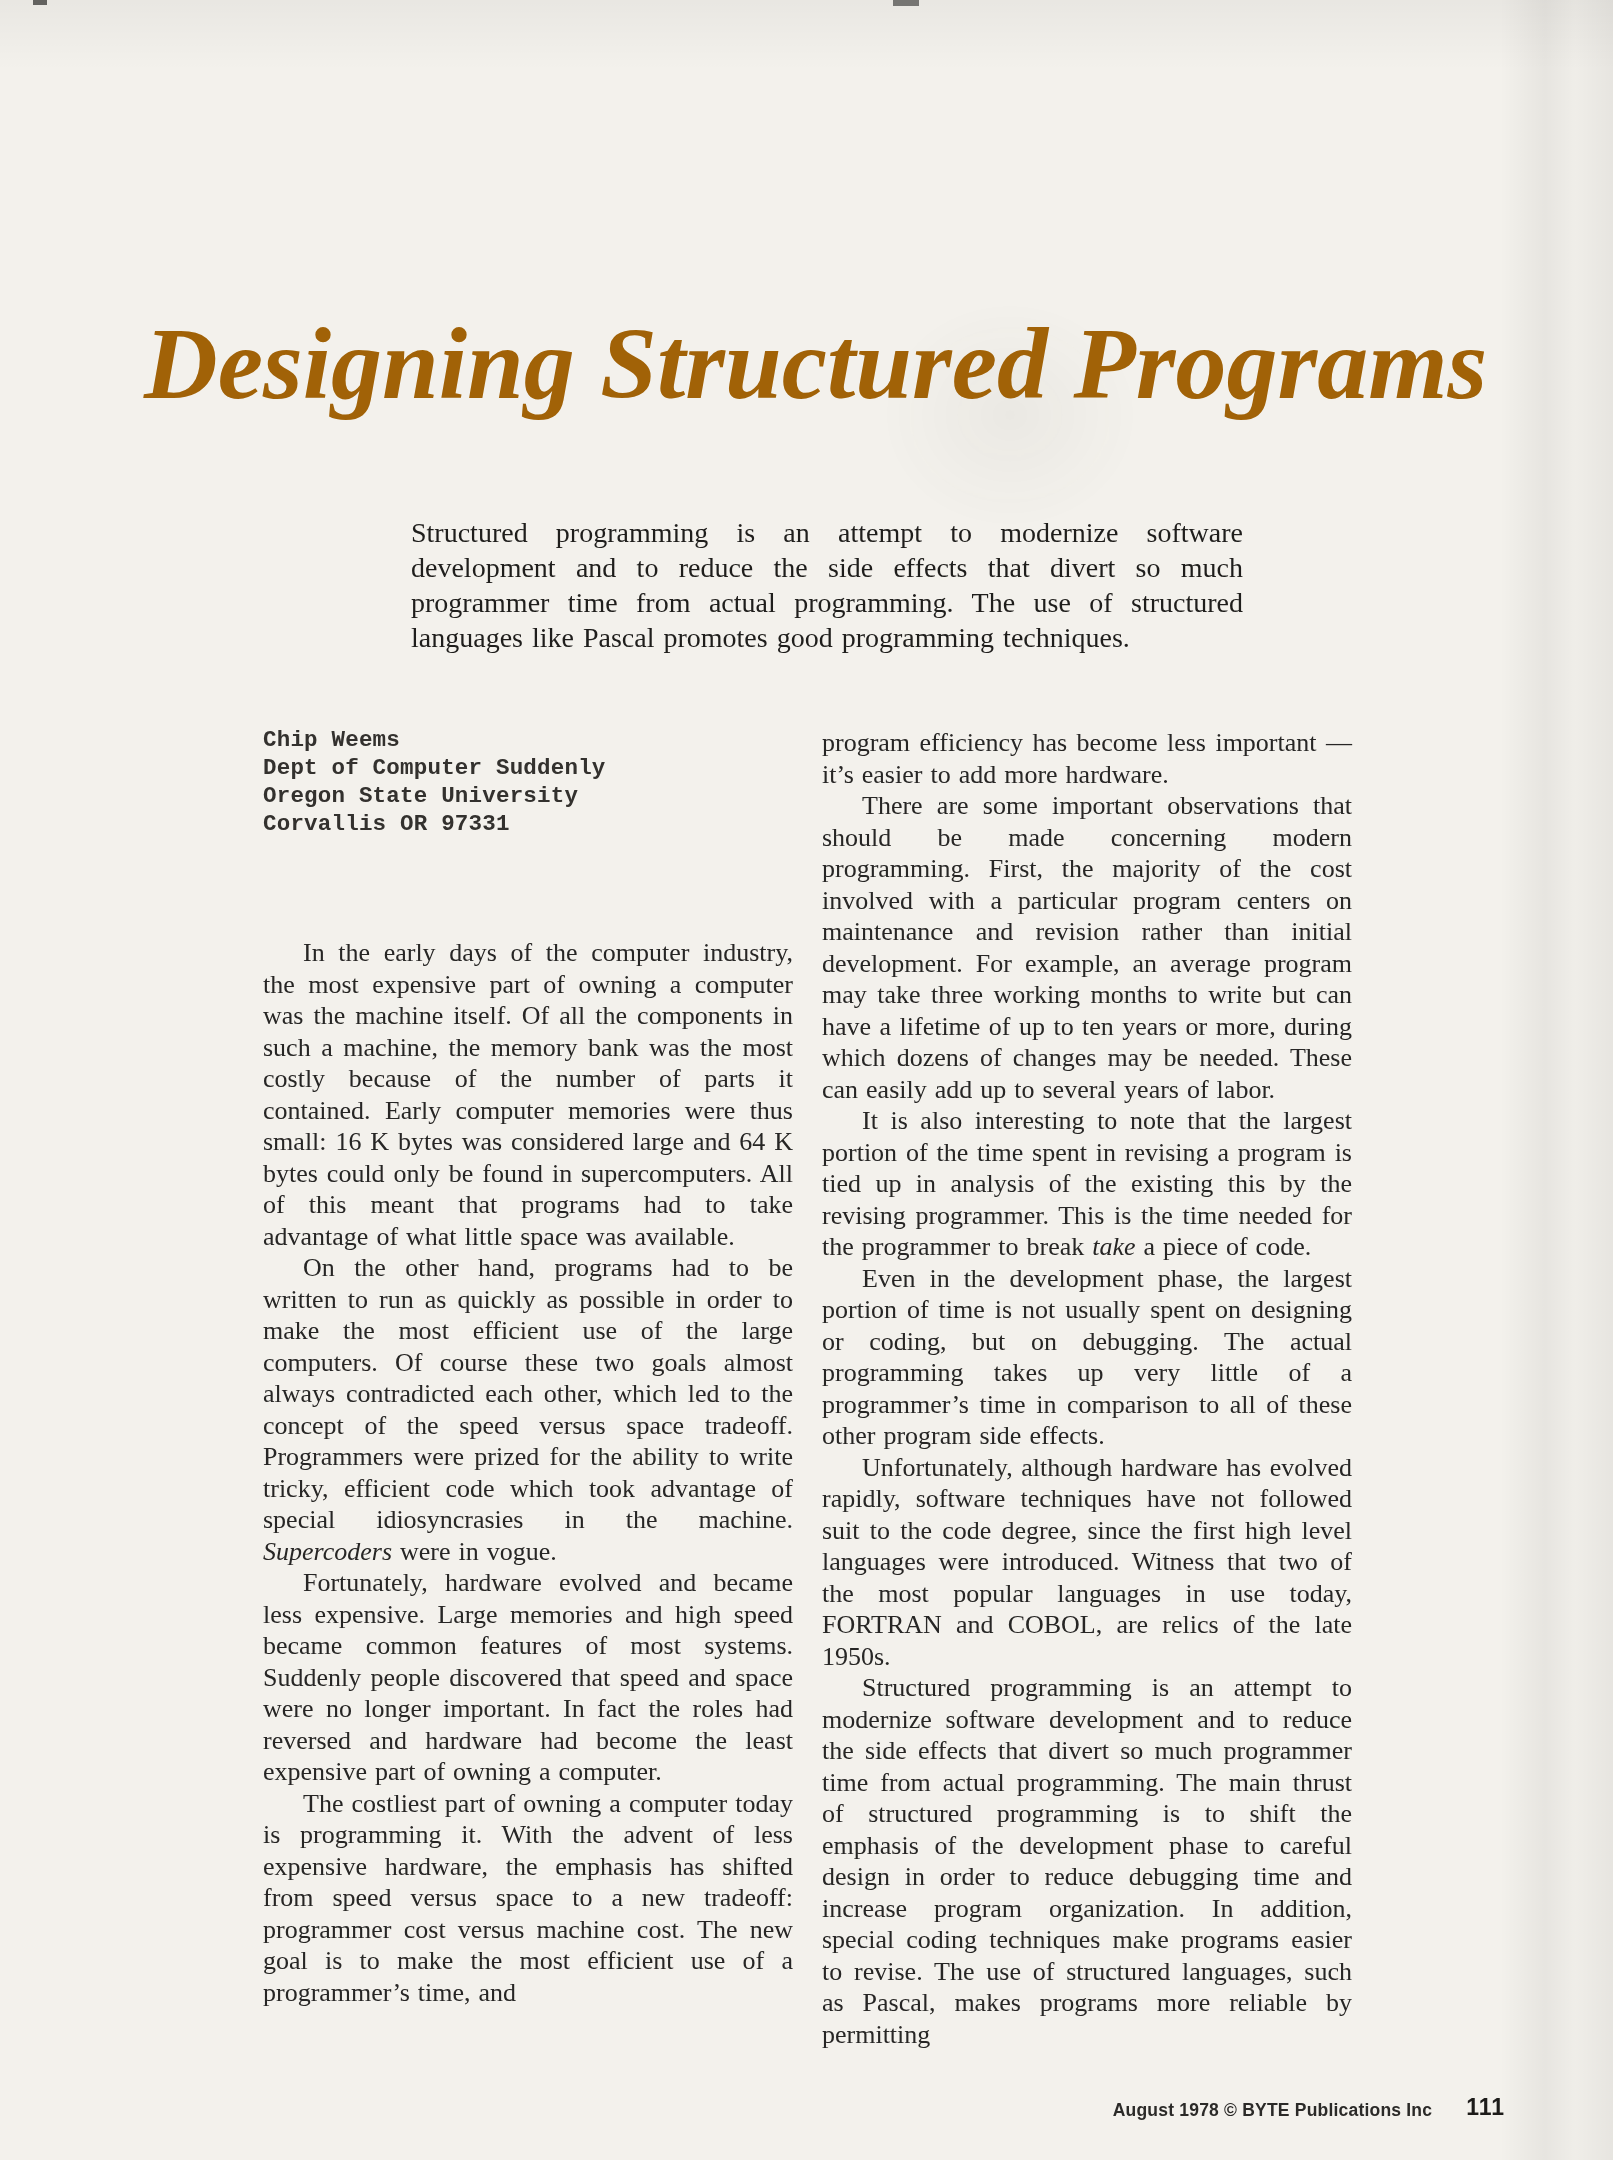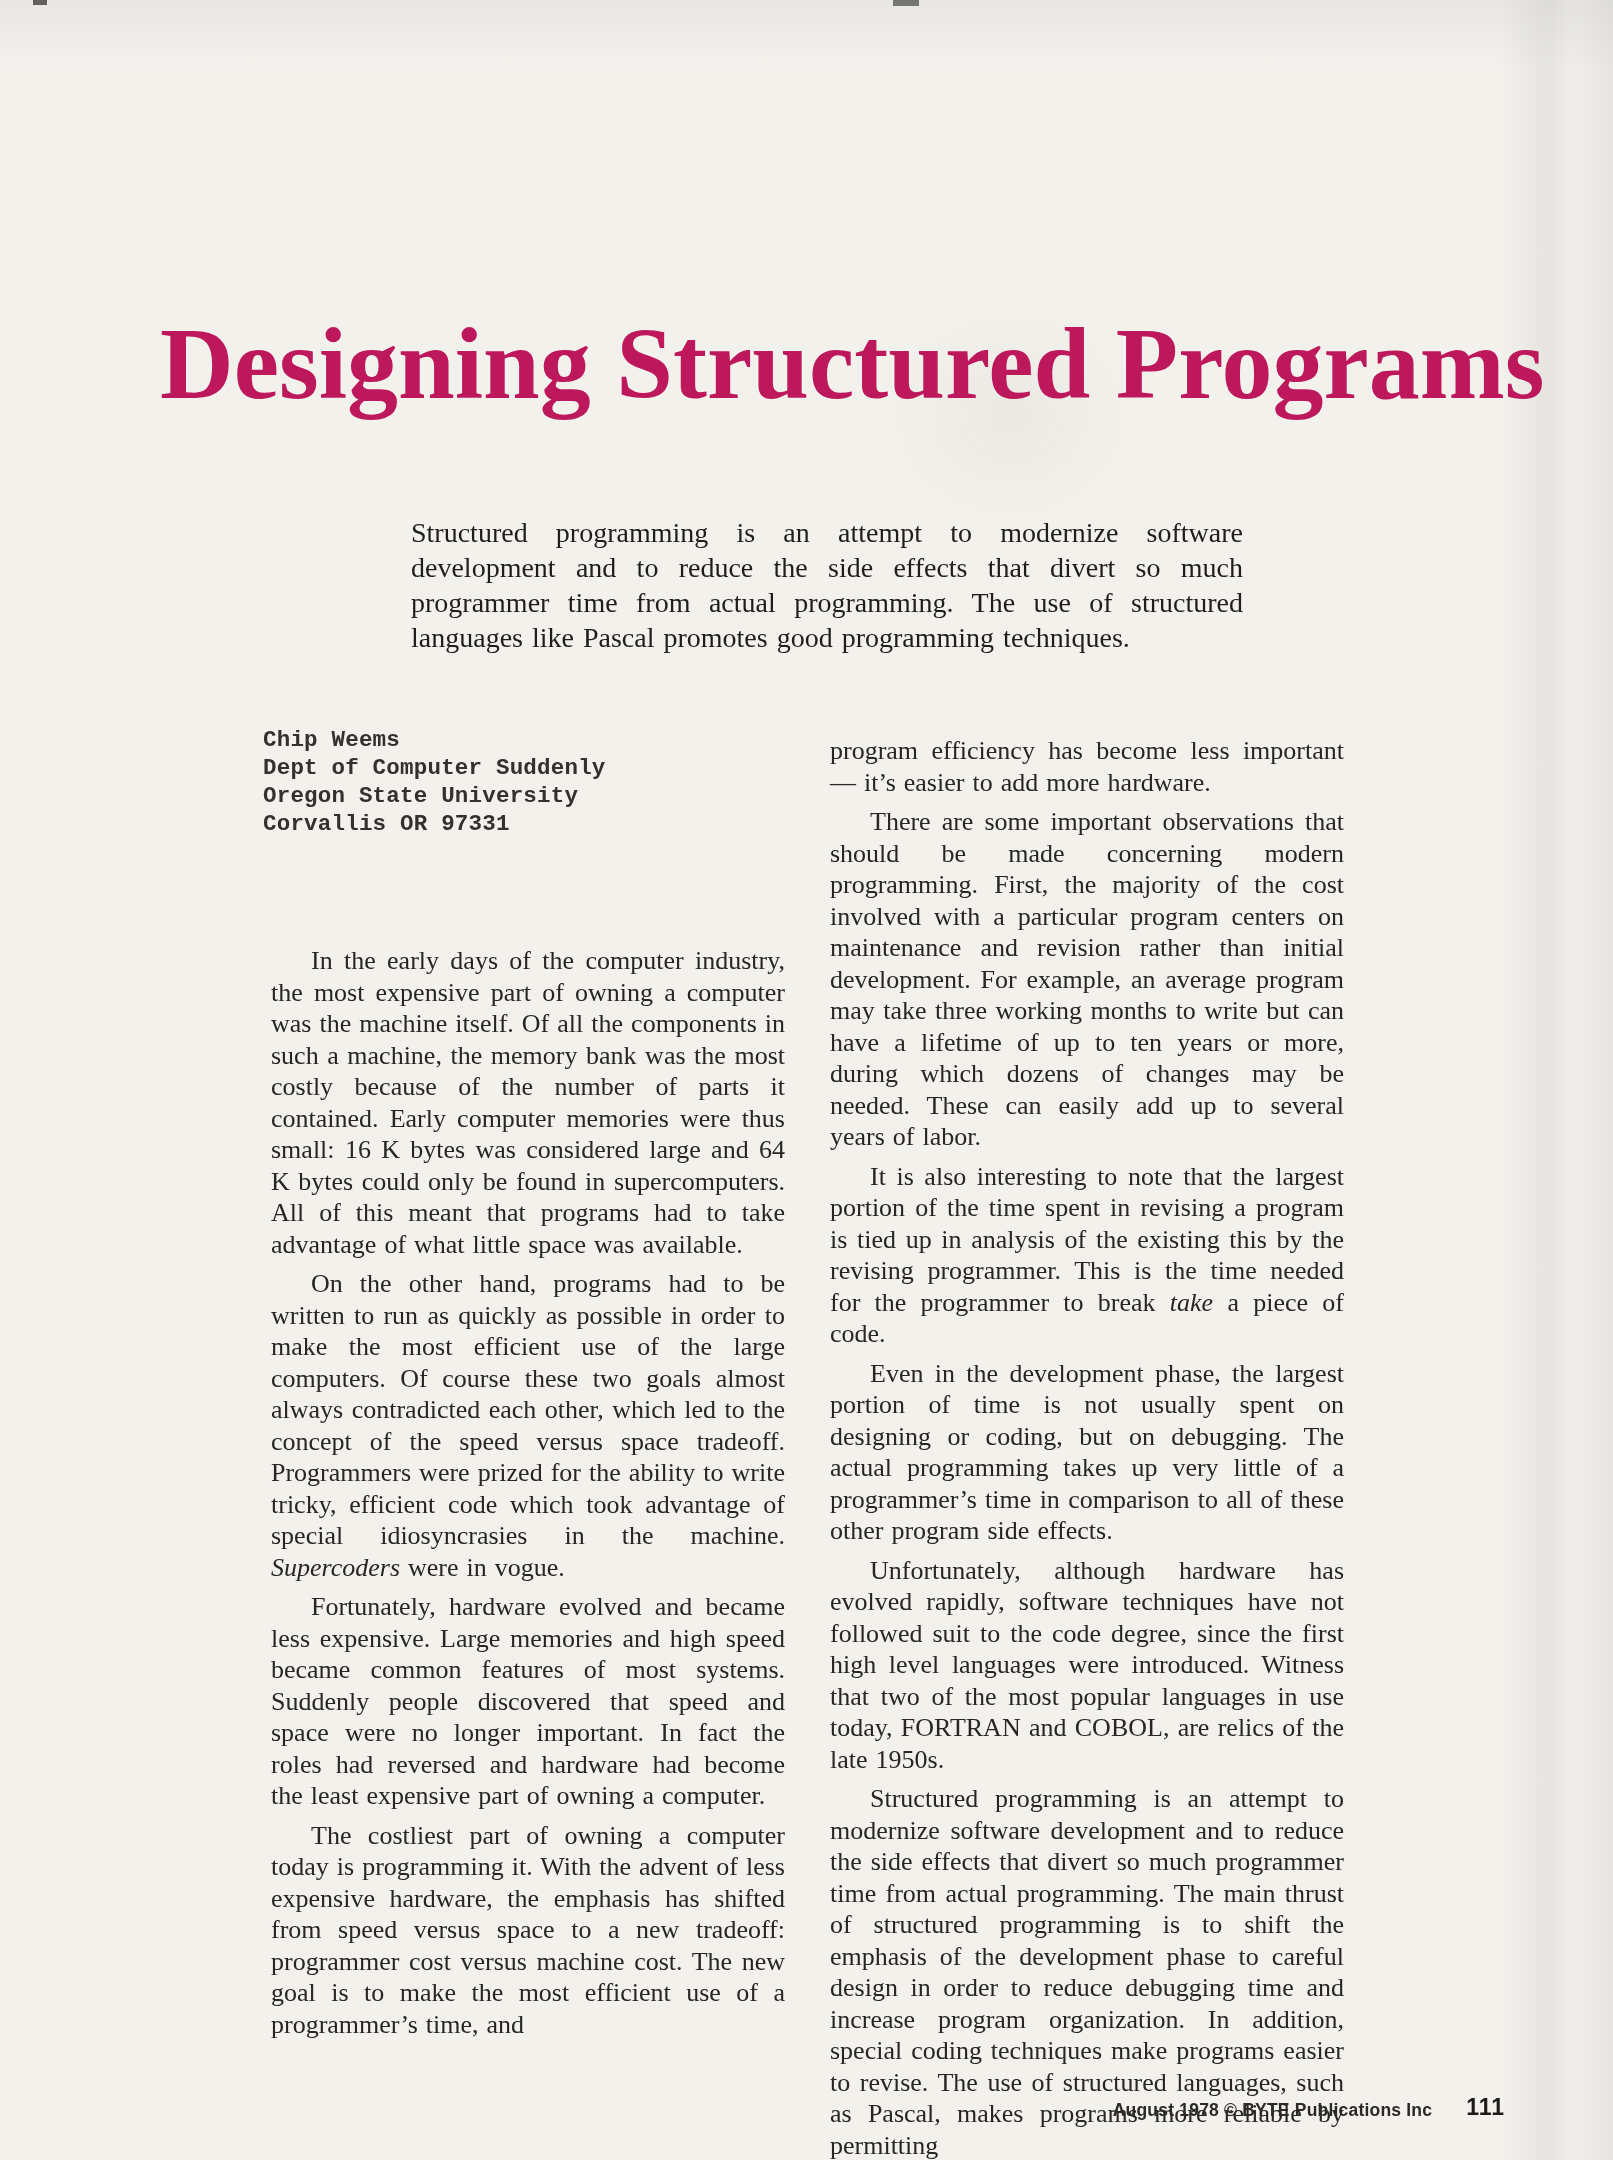--- a/index.html
+++ b/index.html
@@ -38,30 +38,31 @@
   }
   .scan-mark {
     position: absolute;
     background: #2a2a28;
   }
   .scan-mark.m1 { left: 33px;  top: 0; width: 14px; height: 5px; opacity: .7; }
   .scan-mark.m2 { left: 893px; top: 0; width: 26px; height: 6px; opacity: .6; }
 
   .article-title {
     position: absolute;
-    left: 160px;
+    left: 144px;
     top: 242px;
     width: 1360px;
     font-family: "Liberation Serif", serif;
     font-weight: bold;
     font-size: 102px;
     line-height: 1.05;
     letter-spacing: 0px;
-    color: #be185d;
+    color: #a16207;
     white-space: nowrap;
+    font-style: italic;
   }
   .abstract {
     position: absolute;
     left: 411px;
     top: 487px;
     width: 832px;
     font-size: 28px;
     line-height: 35px;
     text-align: justify;
     color: #1f1e1c;
@@ -83,21 +84,21 @@
     width: 530px;
     font-size: 26px;
     line-height: 31.5px;
     text-align: justify;
     color: #272625;
     word-spacing: 1.5px;
   }
   .column-left  { left: 263px; top: 937px; }
   .column-right { left: 822px; top: 727px; }
   .column p.para {
-    margin: 8px;
+    margin: 0;
     padding: 0;
   }
   .column p.para.indent { text-indent: 40px; }
   .footer {
     position: absolute;
     top: 2094px;
     right: 108px;
     display: flex;
     align-items: flex-end;
     gap: 34px;

